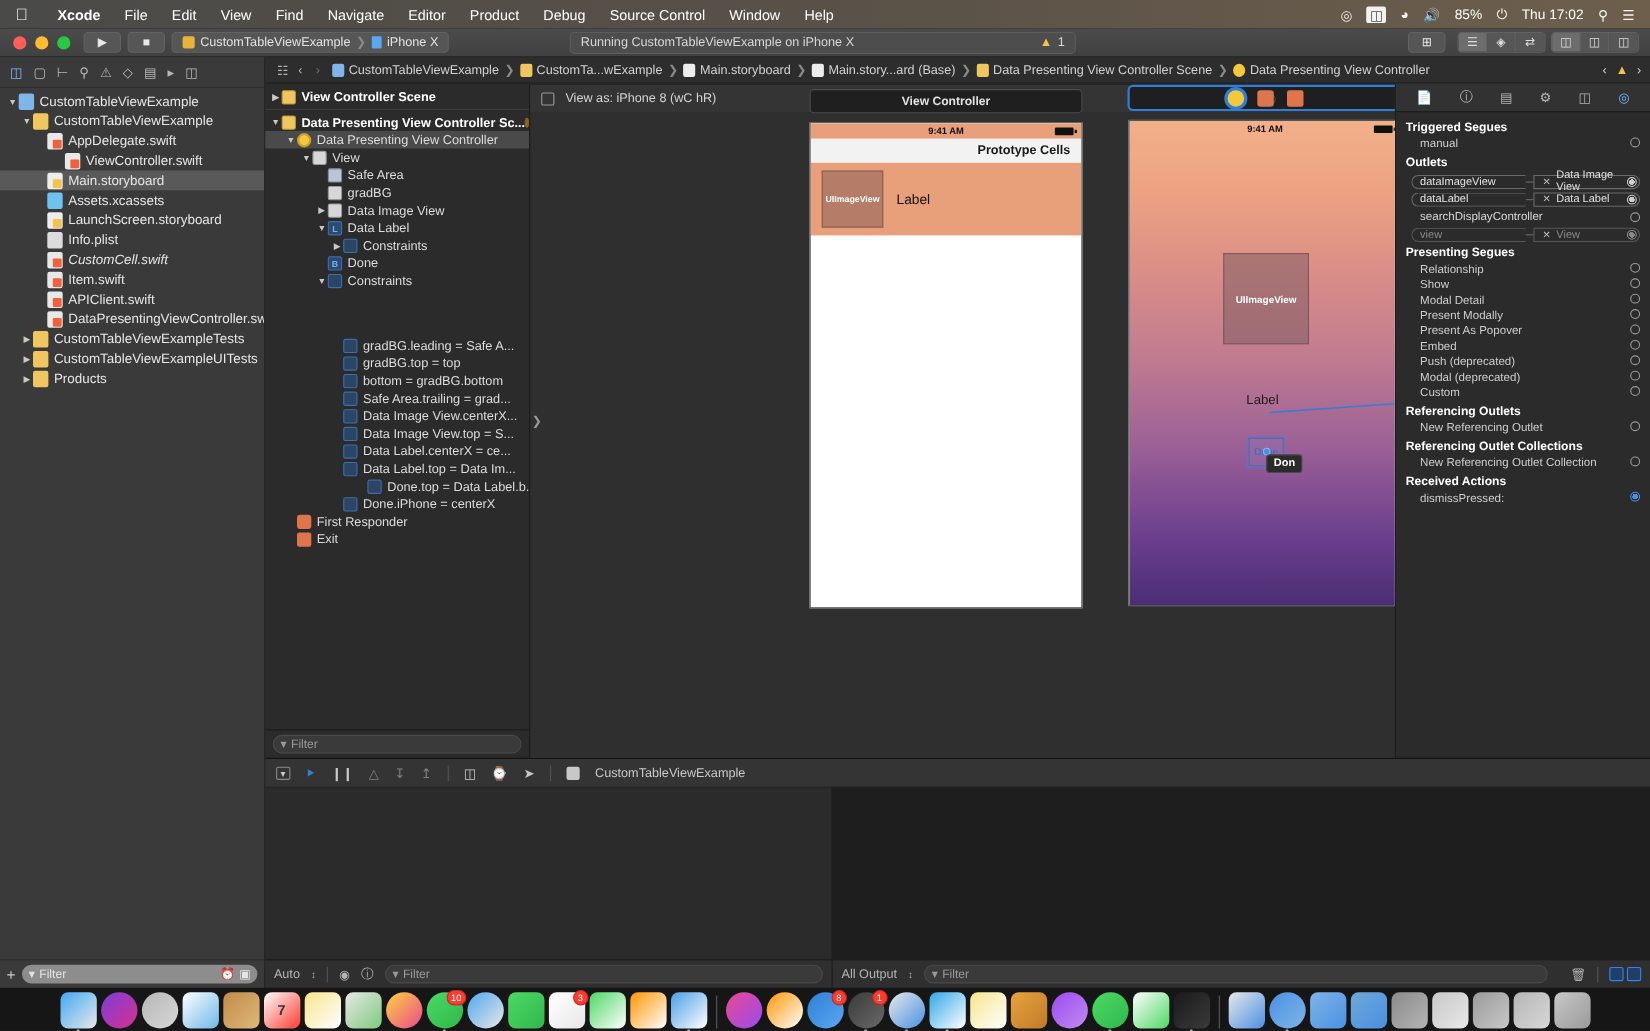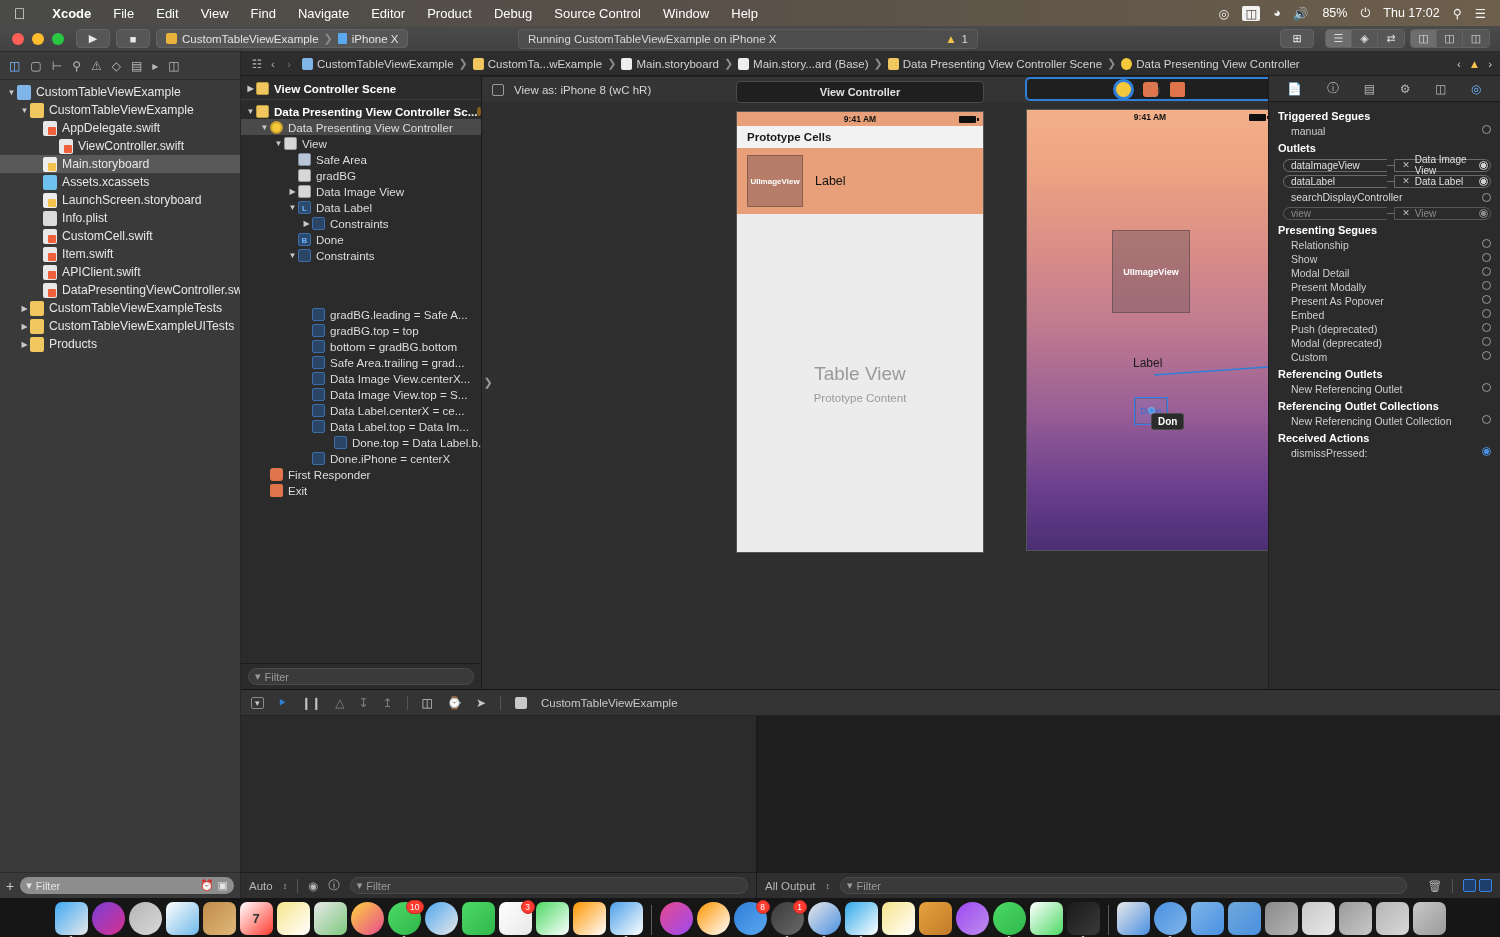--- a/index.html
+++ b/index.html
@@ -108,21 +108,21 @@
   .ic-resp { background: #e0744a; border-radius: 3px; }
   .ic-exit { background: #e0744a; border-radius: 2px; }
   .odot { width: 9px; height: 9px; border-radius: 50%; background: #e8a33d; margin-left: auto; border: 2px solid #8a6220; }
   .outline-filter { height: 26px; background: #2b2b2b; border-top: 1px solid #1c1c1c; display: flex; align-items: center; padding: 0 7px; }
   .filter-box.dark { background: #3a3a3a; border: 1px solid #4a4a4a; color: #9a9a9a; }
 
   
   .canvas-wrap { flex: 1; position: relative; background: #2f2f2f; min-width: 0; }
   .canvas { position: absolute; inset: 0; overflow: hidden; }
 
-  .scene { position: absolute; }
+  .scene { position: absolute; text-align: right; }
   .scene-bar {
     height: 22px; background: #1f1f1f; border: 1px solid #4b4b4b; border-radius: 4px;
     display: flex; align-items: center; justify-content: center; gap: 12px;
     color: #e2e2e2; font-size: 11px; font-weight: bold;
   }
   .scene-bar.selected { border: 1px solid #2f7fd8; box-shadow: 0 0 0 1px #2f7fd8; }
   .sbi { width: 15px; height: 15px; border-radius: 3px; display: inline-block; }
   .sbi.vcb { background: #f5c83c; border-radius: 50%; box-shadow: 0 0 0 3px #2f7fd8; }
   .sbi.fr { background: #e0744a; border-radius: 3px; }
   .sbi.ex { background: #e0744a; border-radius: 2px; }
@@ -314,21 +314,21 @@
             <div class="row" style="padding-left: 32px;">
               <span class="tw"></span>
               <span class="fico ic-sb"></span>
               <span>LaunchScreen.storyboard</span>
             </div>
             <div class="row" style="padding-left: 32px;">
               <span class="tw"></span>
               <span class="fico ic-plist"></span>
               <span>Info.plist</span>
             </div>
-            <div class="row" style="padding-left: 32px;">
+            <div class="row" style="padding-left: 32px; font-style: italic;">
               <span class="tw"></span>
               <span class="fico ic-swift"></span>
               <span>CustomCell.swift</span>
             </div>
             <div class="row" style="padding-left: 32px;">
               <span class="tw"></span>
               <span class="fico ic-swift"></span>
               <span>Item.swift</span>
             </div>
             <div class="row" style="padding-left: 32px;">
@@ -556,24 +556,20 @@
                 <div class="device" style="margin-top:8px; height:442px; display:flex; flex-direction:column;">
                   <div class="statusbar" style="background:#e8a07a;">
                     <span>9:41 AM</span>
                     <span class="battery"></span>
                   </div>
                   <div class="proto-hdr">Prototype Cells</div>
                   <div class="proto-cell">
                     <div class="cell-img">UIImageView</div>
                     <div class="cell-label">Label</div>
                   </div>
-                  <div class="tv-body">
-                    <div class="tv-title">Table View</div>
-                    <div class="tv-sub">Prototype Content</div>
-                  </div>
                 </div>
               </div>
 
               <div class="scene" style="left:544px; top:2px; width:248px;">
                 <div class="scene-bar selected">
                   <span class="sbi vcb"></span>
                   <span class="sbi fr"></span>
                   <span class="sbi ex"></span>
                 </div>
                 <div class="device" style="margin-top:9px; height:442px; position:relative;">

